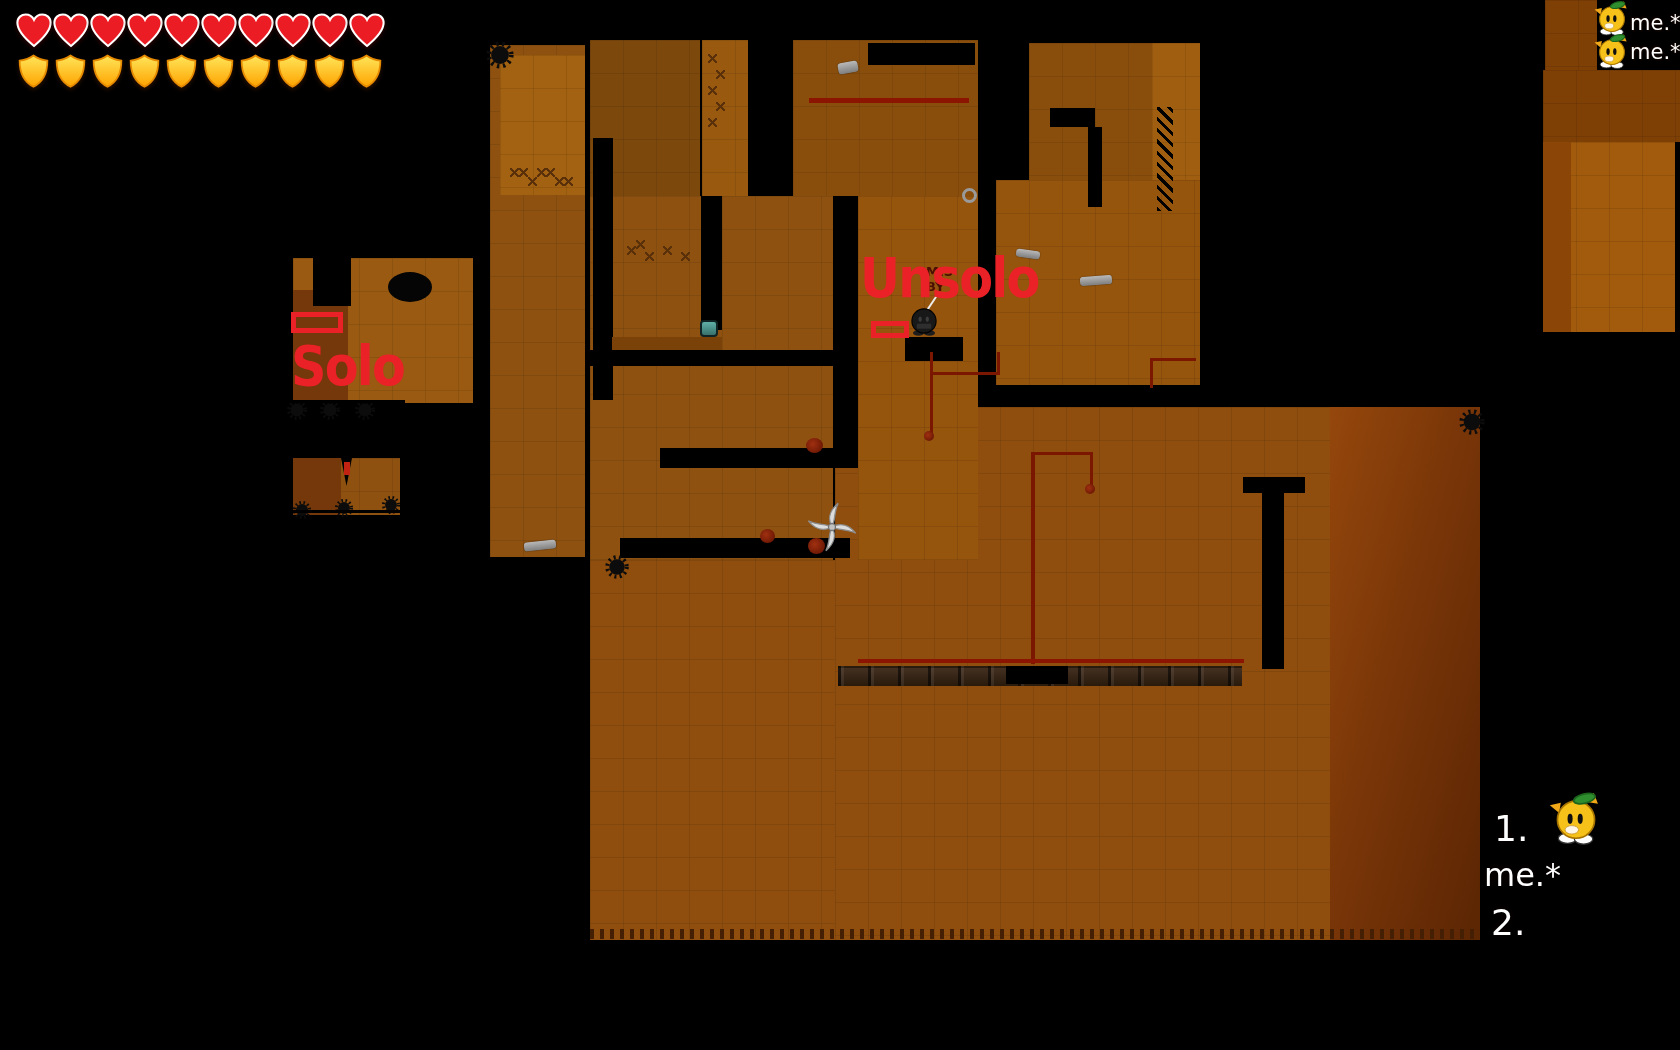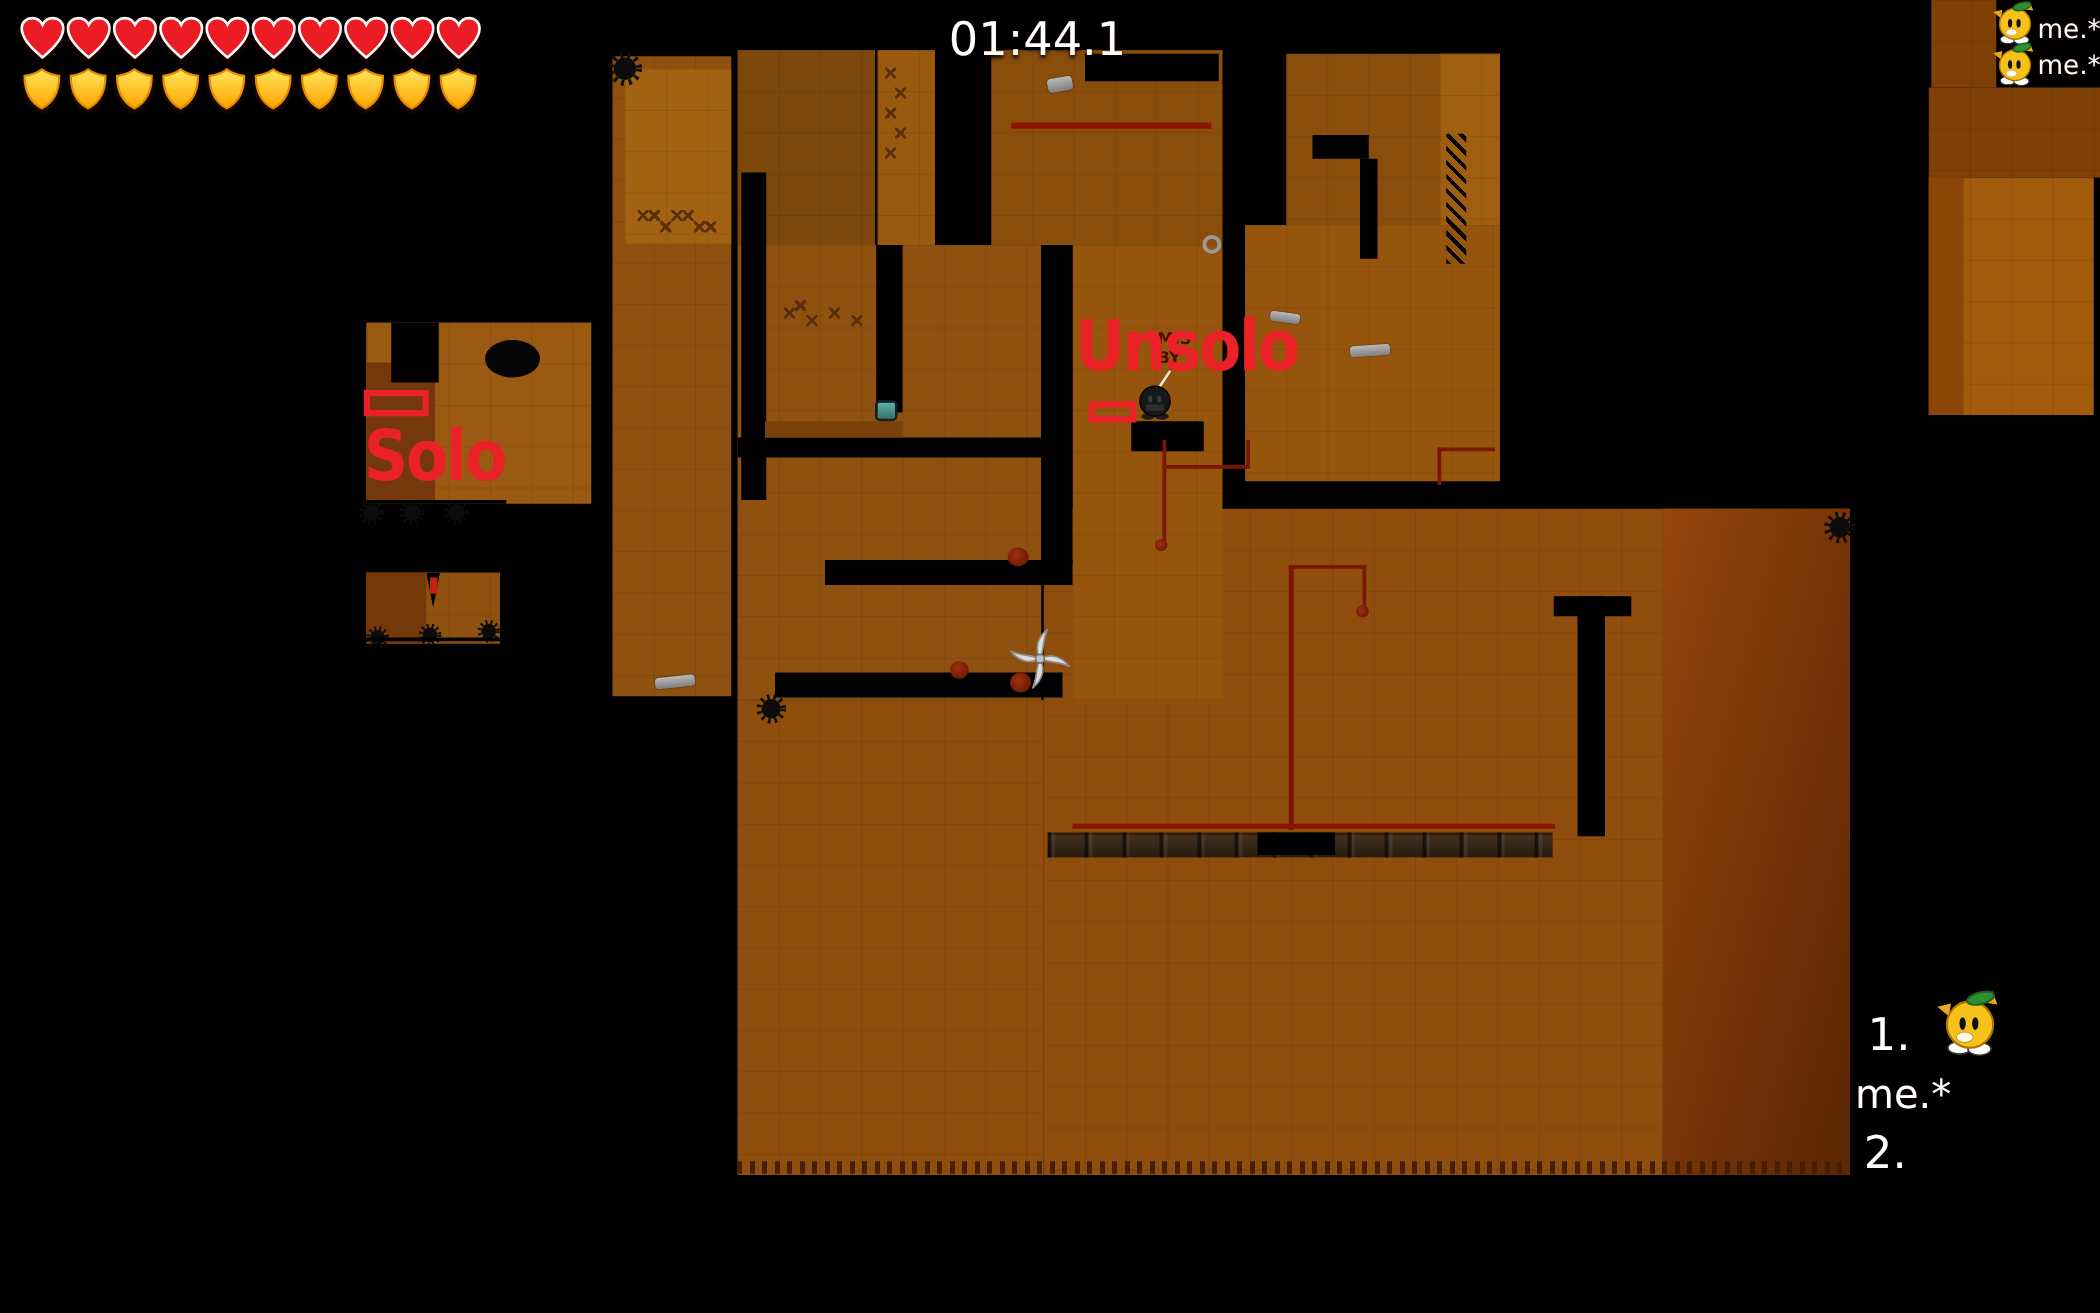--- a/index.html
+++ b/index.html
@@ -268,21 +268,20 @@
       <svg class="shield-svg" width="37" height="37" viewBox="0 0 64 60">
         <use href="#shield-shape"></use>
       </svg>
       <svg class="shield-svg" width="37" height="37" viewBox="0 0 64 60">
         <use href="#shield-shape"></use>
       </svg>
       <svg class="shield-svg" width="37" height="37" viewBox="0 0 64 60">
         <use href="#shield-shape"></use>
       </svg>
     </div>
-  <div class="abs hud-text" style="left:740px;top:10px;width:180px;text-align:center;font-size:37px;font-weight:500">01:44.1</div>
 
   <svg class="abs" style="left:1594px;top:0px" width="36" height="36" viewBox="0 0 64 64">
       <use href="#tee-yellow"></use>
     </svg>
   <div class="abs nametag" style="left:1630px;top:11px">me.*</div>
   <svg class="abs" style="left:1594px;top:33px" width="36" height="36" viewBox="0 0 64 64">
       <use href="#tee-yellow"></use>
     </svg>
   <div class="abs nametag" style="left:1630px;top:40px">me.*</div>
 

